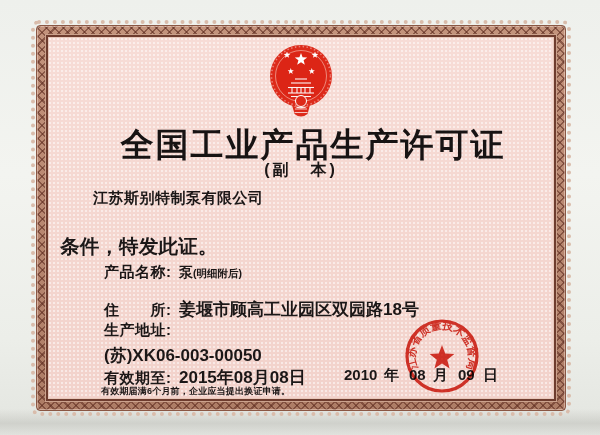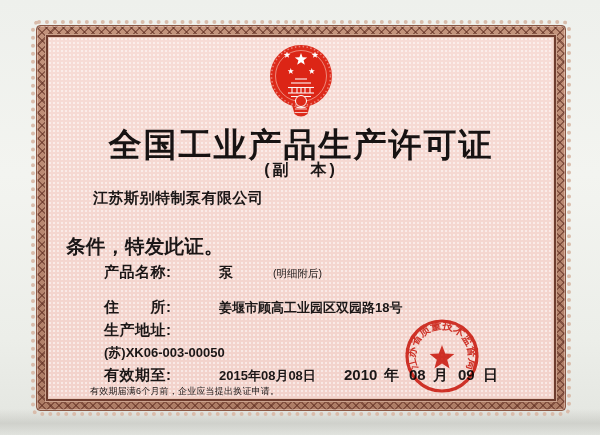--- a/index.html
+++ b/index.html
@@ -23,34 +23,34 @@
   .paper{position:absolute;inset:9px;border:2px solid #6e3c2e;
     box-shadow:0 0 0 1px #cba28d, inset 0 0 0 1px #e8c8bb;
     background-color:#f5d8d2;
     background-image:
       radial-gradient(rgba(255,255,255,.5) .8px,rgba(0,0,0,0) 1.1px),
       linear-gradient(180deg,#f7dcd6 0%,#f4d6cf 60%,#f2d2cb 100%);
     background-size:4px 4px,100% 100%;}
   .content{position:absolute;inset:3px;color:#1b1717;}
   .abs{position:absolute;}
   
-  .title{top:83px;left:0;width:100%;text-align:center;font-size:33px;font-weight:bold;
+  .title{top:83px;left:12px;width:100%;text-align:center;font-size:33px;font-weight:bold;
     letter-spacing:2px;color:#171313;}
   .subtitle{top:120px;left:0;width:100%;text-align:center;font-size:16px;font-weight:bold;letter-spacing:3px;}
   .company{top:149px;left:42px;font-size:15px;font-weight:600;letter-spacing:.5px;}
   .stmt{font-size:19.5px;font-weight:bold;letter-spacing:.2px;white-space:nowrap;}
   .stmt1{top:163px;left:48px;}
-  .stmt2{top:193px;left:15px;}
-  .row{position:absolute;left:53px;display:flex;align-items:baseline;white-space:nowrap;gap:40px;}
+  .stmt2{top:193px;left:9px;}
+  .row{position:absolute;left:53px;display:flex;align-items:baseline;white-space:nowrap;}
   .lbl{display:inline-block;width:75px;font-size:15px;font-weight:bold;letter-spacing:.5px;}
-  .val{font-size:13px;font-weight:bold;}
-  .valnote{font-size:10.5px;font-weight:normal;}
+  .val{font-size:17px;font-weight:bold;}
+  .valnote{font-size:10.5px;font-weight:bold;}
   .r1{top:223px}.r2{top:258px}.r3{top:281px}.r4{top:304px}.r5{top:326px}
   .r1 .val{font-size:14px;}
-  .footnote{top:345px;left:39px;font-size:9px;font-weight:normal;letter-spacing:.2px;}
+  .footnote{top:345px;left:50px;font-size:9px;font-weight:bold;letter-spacing:.2px;}
   .date-row{top:326px;left:0;width:100%;height:20px;font-size:15px;font-weight:bold;text-align:center;}
   .date-row span{position:absolute;white-space:nowrap;}
   .d-year{left:293px}.d-yearu{left:333px}.d-month{left:358px}.d-monthu{left:382px}
   .d-day{left:407px}.d-dayu{left:432px}
   
   .emblem{top:3px;left:50%;margin-left:-36px;width:72px;height:78px;}
   .seal{top:261px;left:336px;width:110px;height:110px;mix-blend-mode:multiply;opacity:.92;}
 </style>
 </head>
 <body>

